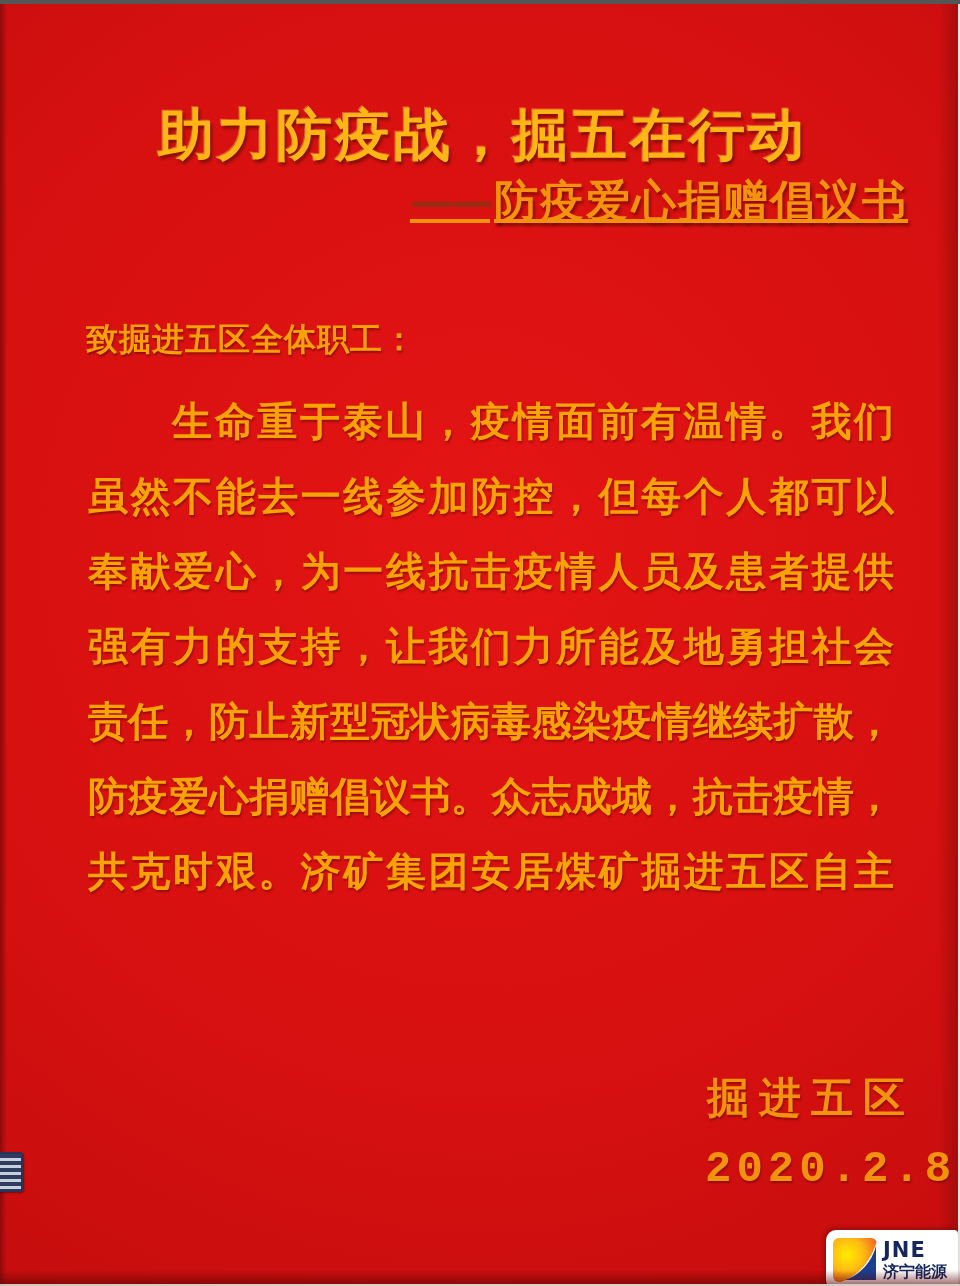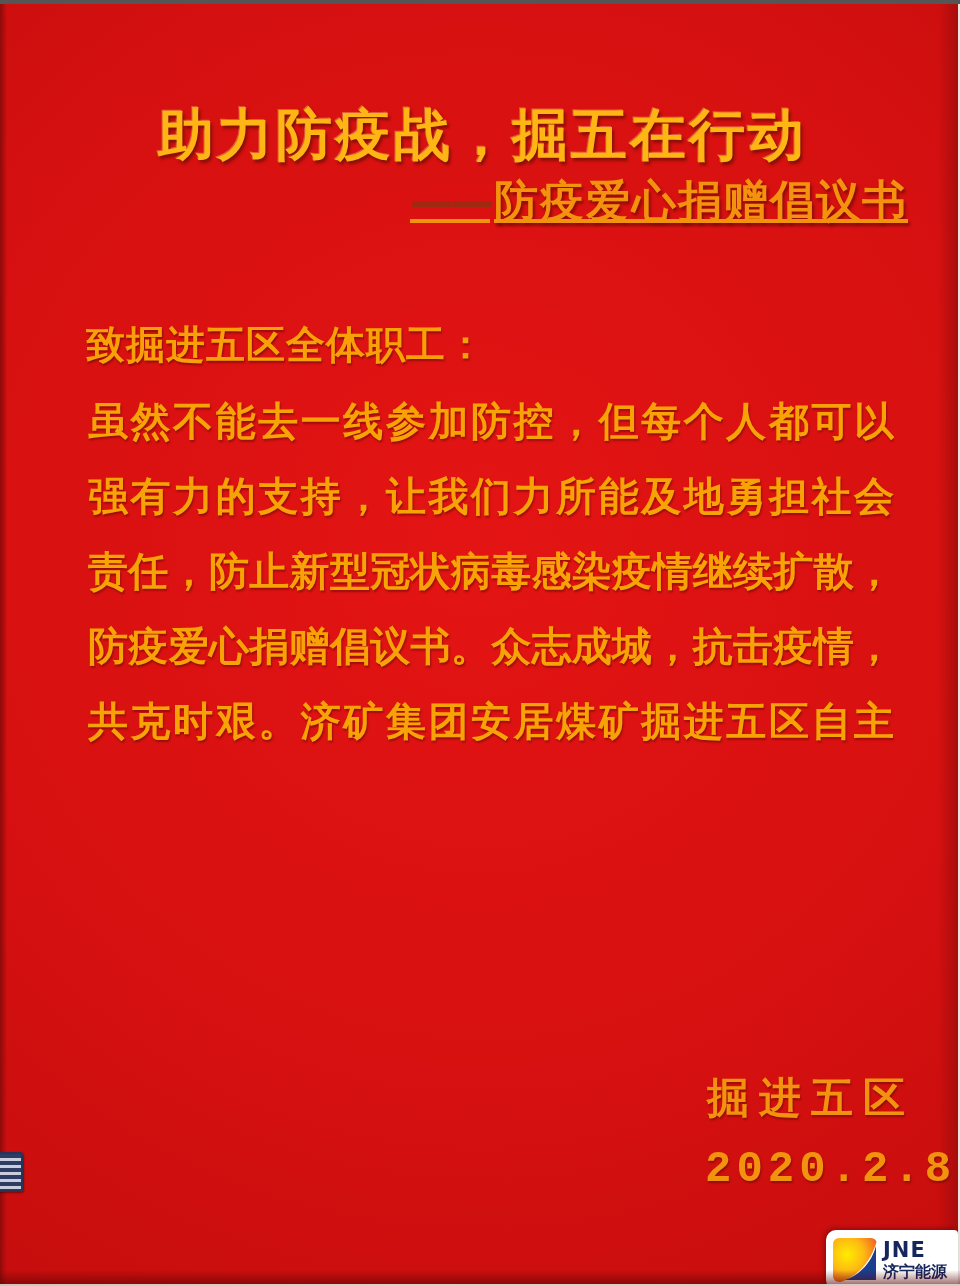--- a/index.html
+++ b/index.html
@@ -46,21 +46,21 @@
     color:#f2920e;
     text-shadow:2px 3px 3px rgba(110,10,0,.7);
     text-decoration:underline;
   }
   .subtitle .dash{
     color:#9c2b12;letter-spacing:-4px;margin-right:4px;
     text-shadow:none;
   }
   .salutation{
     position:absolute;left:86px;top:314px;
-    font-size:39px;font-weight:bold;letter-spacing:1px;white-space:nowrap;
+    font-size:32px;font-weight:bold;letter-spacing:1px;white-space:nowrap;
     color:#f7a008;
     text-shadow:1px 2px 2px rgba(110,10,0,.65);
   }
   .paragraph{
     position:absolute;left:88px;top:388px;width:806px;
     font-size:40px;font-weight:bold;
     color:#f7a307;
     text-shadow:1px 2px 2px rgba(110,10,0,.6);
   }
   .paragraph .line{
@@ -123,21 +123,23 @@
 
   <h1 class="title">助力防疫战，掘五在行动</h1>
 
   <div class="subtitle">
     <span class="dash">——</span><span>防疫爱心捐赠倡议书</span>
   </div>
 
   <div class="salutation">致掘进五区全体职工：</div>
 
   <div class="paragraph">
+    <div class="line indent">生命重于泰山，疫情面前有温情。我们</div>
     <div class="line">虽然不能去一线参加防控，但每个人都可以</div>
+    <div class="line">奉献爱心，为一线抗击疫情人员及患者提供</div>
     <div class="line">强有力的支持，让我们力所能及地勇担社会</div>
     <div class="line">责任，防止新型冠状病毒感染疫情继续扩散，</div>
     <div class="line">防疫爱心捐赠倡议书。众志成城，抗击疫情，</div>
     <div class="line">共克时艰。济矿集团安居煤矿掘进五区自主</div>
   </div>
 
   <div class="signature">掘进五区</div>
 
   <div class="date-row">
     <span class="date">2020.2.8</span>

